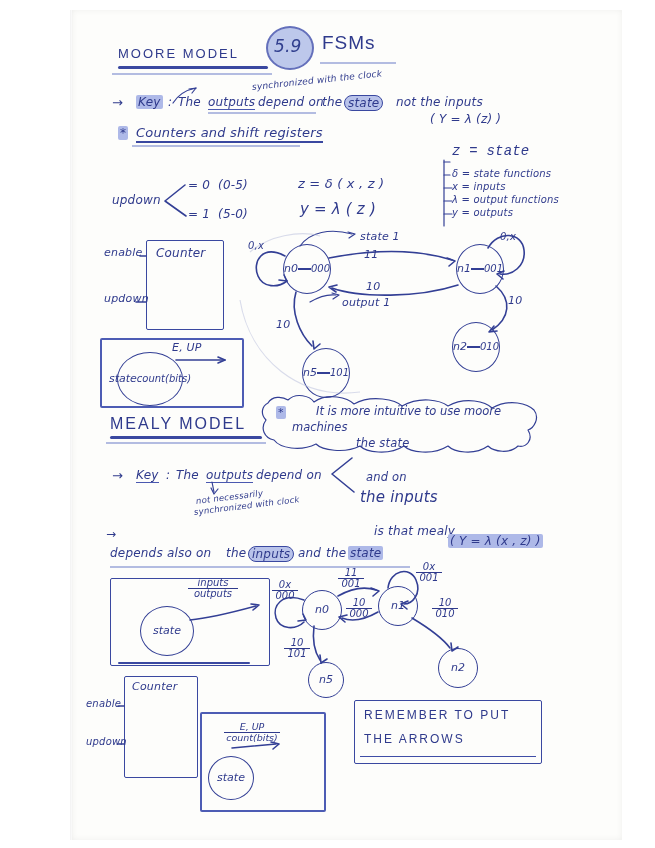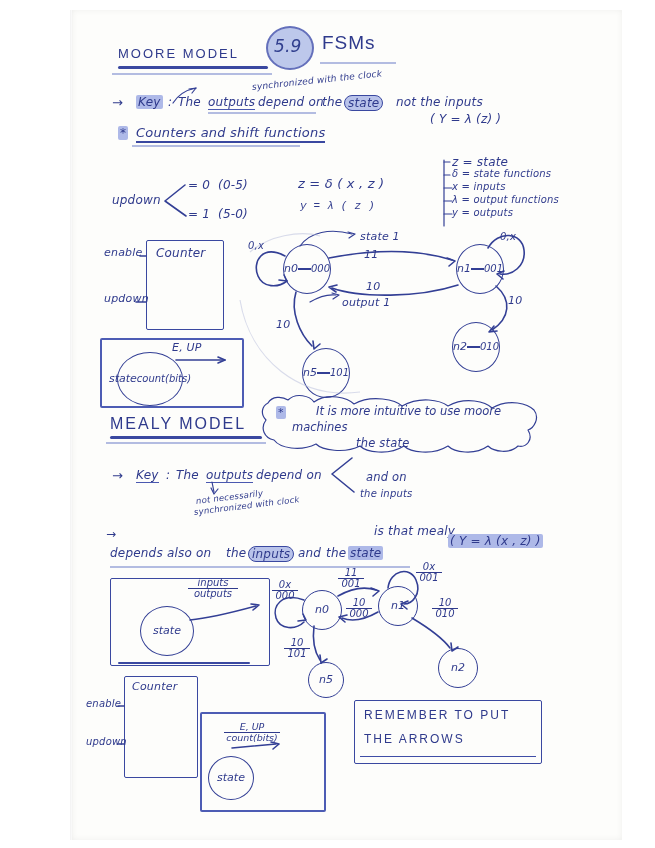--- a/index.html
+++ b/index.html
@@ -84,41 +84,41 @@
   <div class="hw" style="left:396px;top:95px;font-size:12px;">not the inputs</div>
   <div class="hw" style="left:76px;top:-40px;font-size:9px;transform:translate(176px,122px) rotate(-6deg);">synchronized with the clock</div>
   <svg width="655" height="848">
     <path class="stroke thin" d="M173,103 C178,95 186,90 196,88"></path>
     <path class="stroke thin" d="M196,88 l-7,1 M196,88 l-4,5"></path>
   </svg>
   <div class="fadeline" style="left:208px;top:112px;width:108px;"></div>
   <div class="hw" style="left:430px;top:112px;font-size:12px;">( Y = λ (z) )</div>
 
   <div class="hw hl" style="left:118px;top:126px;font-size:12px;">*</div>
-  <div class="hw ul" style="left:136px;top:125px;font-size:13px;">Counters and shift functions</div>
+  <div class="hw ul" style="left:136px;top:125px;font-size:13px;">Counters and shift registers</div>
   <div class="fadeline" style="left:132px;top:145px;width:168px;"></div>
 
 
   <div class="hw" style="left:112px;top:193px;font-size:12px;">updown</div>
   <svg width="655" height="848">
     <path class="stroke" d="M165,201 L185,185 M165,201 L186,216"></path>
   </svg>
   <div class="hw" style="left:188px;top:178px;font-size:12px;">= 0</div>
   <div class="hw" style="left:218px;top:178px;font-size:12px;">(0-5)</div>
   <div class="hw" style="left:188px;top:207px;font-size:12px;">= 1</div>
   <div class="hw" style="left:218px;top:207px;font-size:12px;">(5-0)</div>
 
   <div class="hw" style="left:298px;top:176px;font-size:13px;">z = δ ( x , z )</div>
-  <div class="hw" style="left:300px;top:200px;font-size:11px;font-family:Liberation Mono, monospace;">y = λ ( z )</div>
+  <div class="hw" style="left:300px;top:200px;font-size:15px;">y = λ ( z )</div>
 
   <svg width="655" height="848">
     <path class="stroke thin" d="M444,160 L444,226"></path>
     <path class="stroke thin" d="M444,162 l6,0 M444,175 l6,0 M444,188 l8,0 M444,201 l8,0 M444,214 l8,0"></path>
   </svg>
-  <div class="hw" style="left:452px;top:155px;font-size:12px;">
+  <div class="hw" style="left:452px;top:143px;font-size:14px;font-family:Liberation Mono, monospace;">
     <span>z</span>
     <span>=</span>
     <span>state</span>
   </div>
   <div class="hw" style="left:452px;top:168px;font-size:10px;">
     <span>δ</span>
     <span>=</span>
     <span>state functions</span>
   </div>
   <div class="hw" style="left:452px;top:181px;font-size:10px;">
@@ -246,21 +246,21 @@
   <div class="hw" style="left:176px;top:468px;font-size:12px;">The</div>
   <div class="hw ul2" style="left:206px;top:468px;font-size:12px;">outputs</div>
   <div class="hw" style="left:256px;top:468px;font-size:12px;">depend on</div>
   <svg width="655" height="848">
     <path class="stroke" d="M332,474 L352,458 M332,474 L354,492"></path>
     <path class="stroke thin" d="M212,482 L214,492"></path>
     <path class="stroke thin" d="M214,494 l-3,-6 M214,494 l4,-5"></path>
   </svg>
   <div class="hw" style="left:356px;top:436px;font-size:11.5px;">the state</div>
   <div class="hw" style="left:366px;top:470px;font-size:11.5px;">and on</div>
-  <div class="hw" style="left:360px;top:488px;font-size:10px;">the inputs</div>
+  <div class="hw" style="left:360px;top:488px;font-size:15px;">the inputs</div>
   <div class="hw" style="left:196px;top:-40px;font-size:8.5px;transform:translate(0px,536px) rotate(-7deg);">not necessarily</div>
   <div class="hw" style="left:194px;top:-40px;font-size:8.5px;transform:translate(0px,547px) rotate(-7deg);">synchronized with clock</div>
 
   <div class="hw" style="left:106px;top:527px;font-size:12px;">→</div>
   <div class="hw" style="left:374px;top:524px;font-size:12px;">is that mealy</div>
   <div class="hw" style="left:110px;top:546px;font-size:12px;">depends also on</div>
   <div class="hw" style="left:226px;top:546px;font-size:12px;">the</div>
   <div class="hw hlt" style="left:248px;top:546px;font-size:12px;border:1.4px solid #3a48a0;border-radius:10px;">inputs</div>
   <div class="hw" style="left:298px;top:546px;font-size:12px;">and</div>
   <div class="hw" style="left:326px;top:546px;font-size:12px;">the</div>

